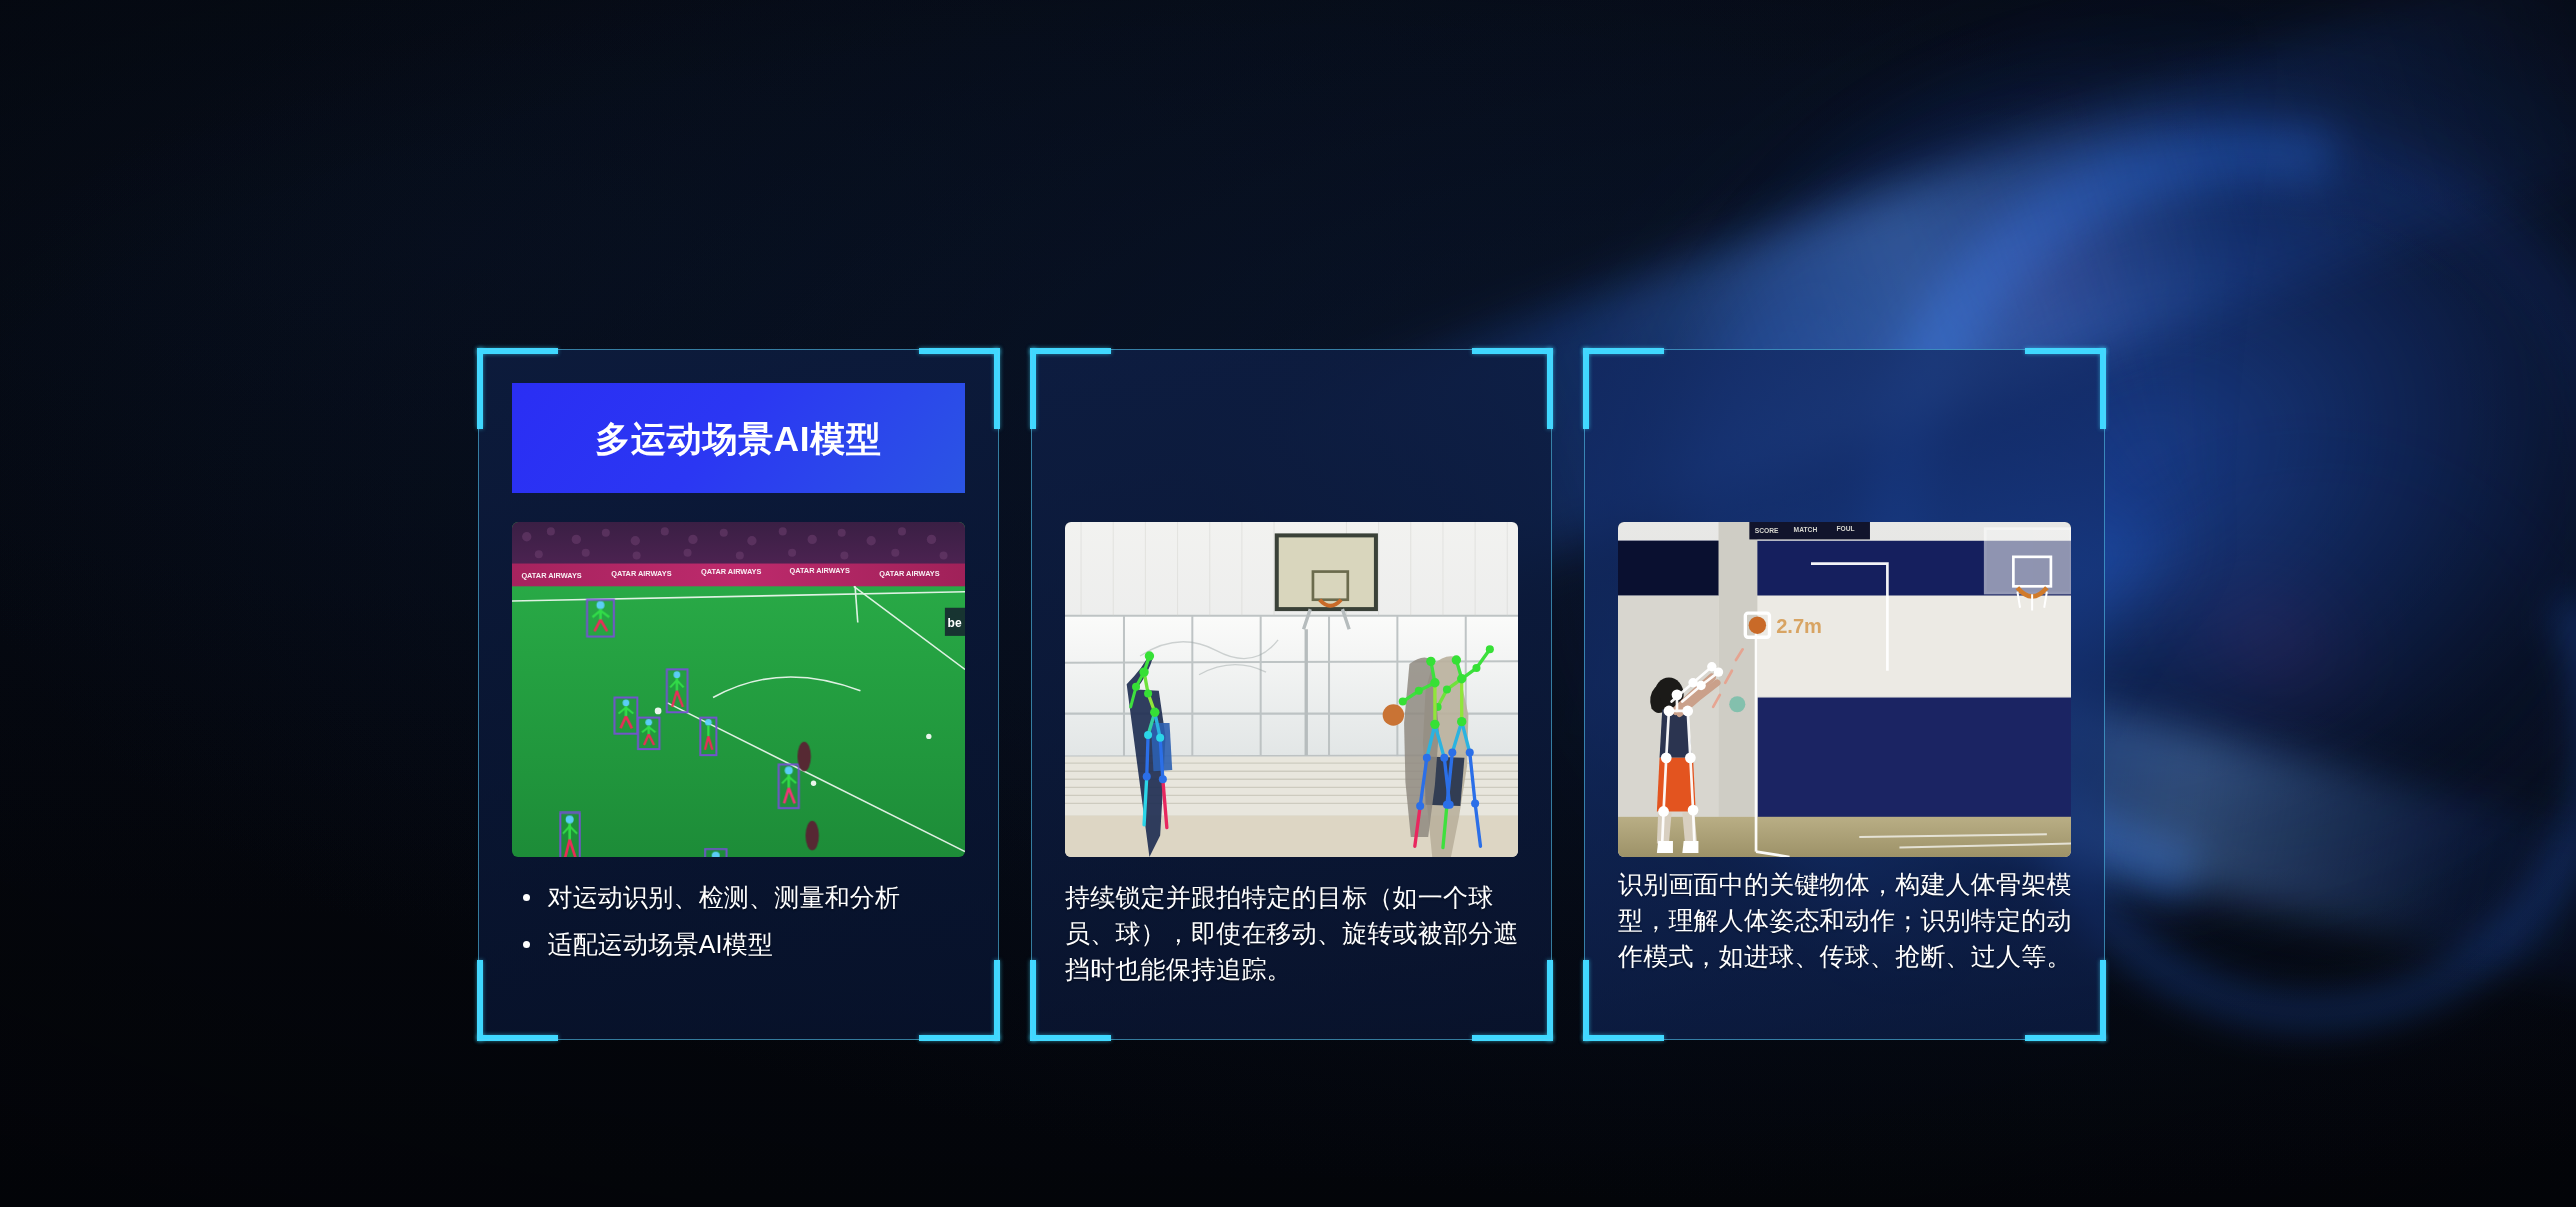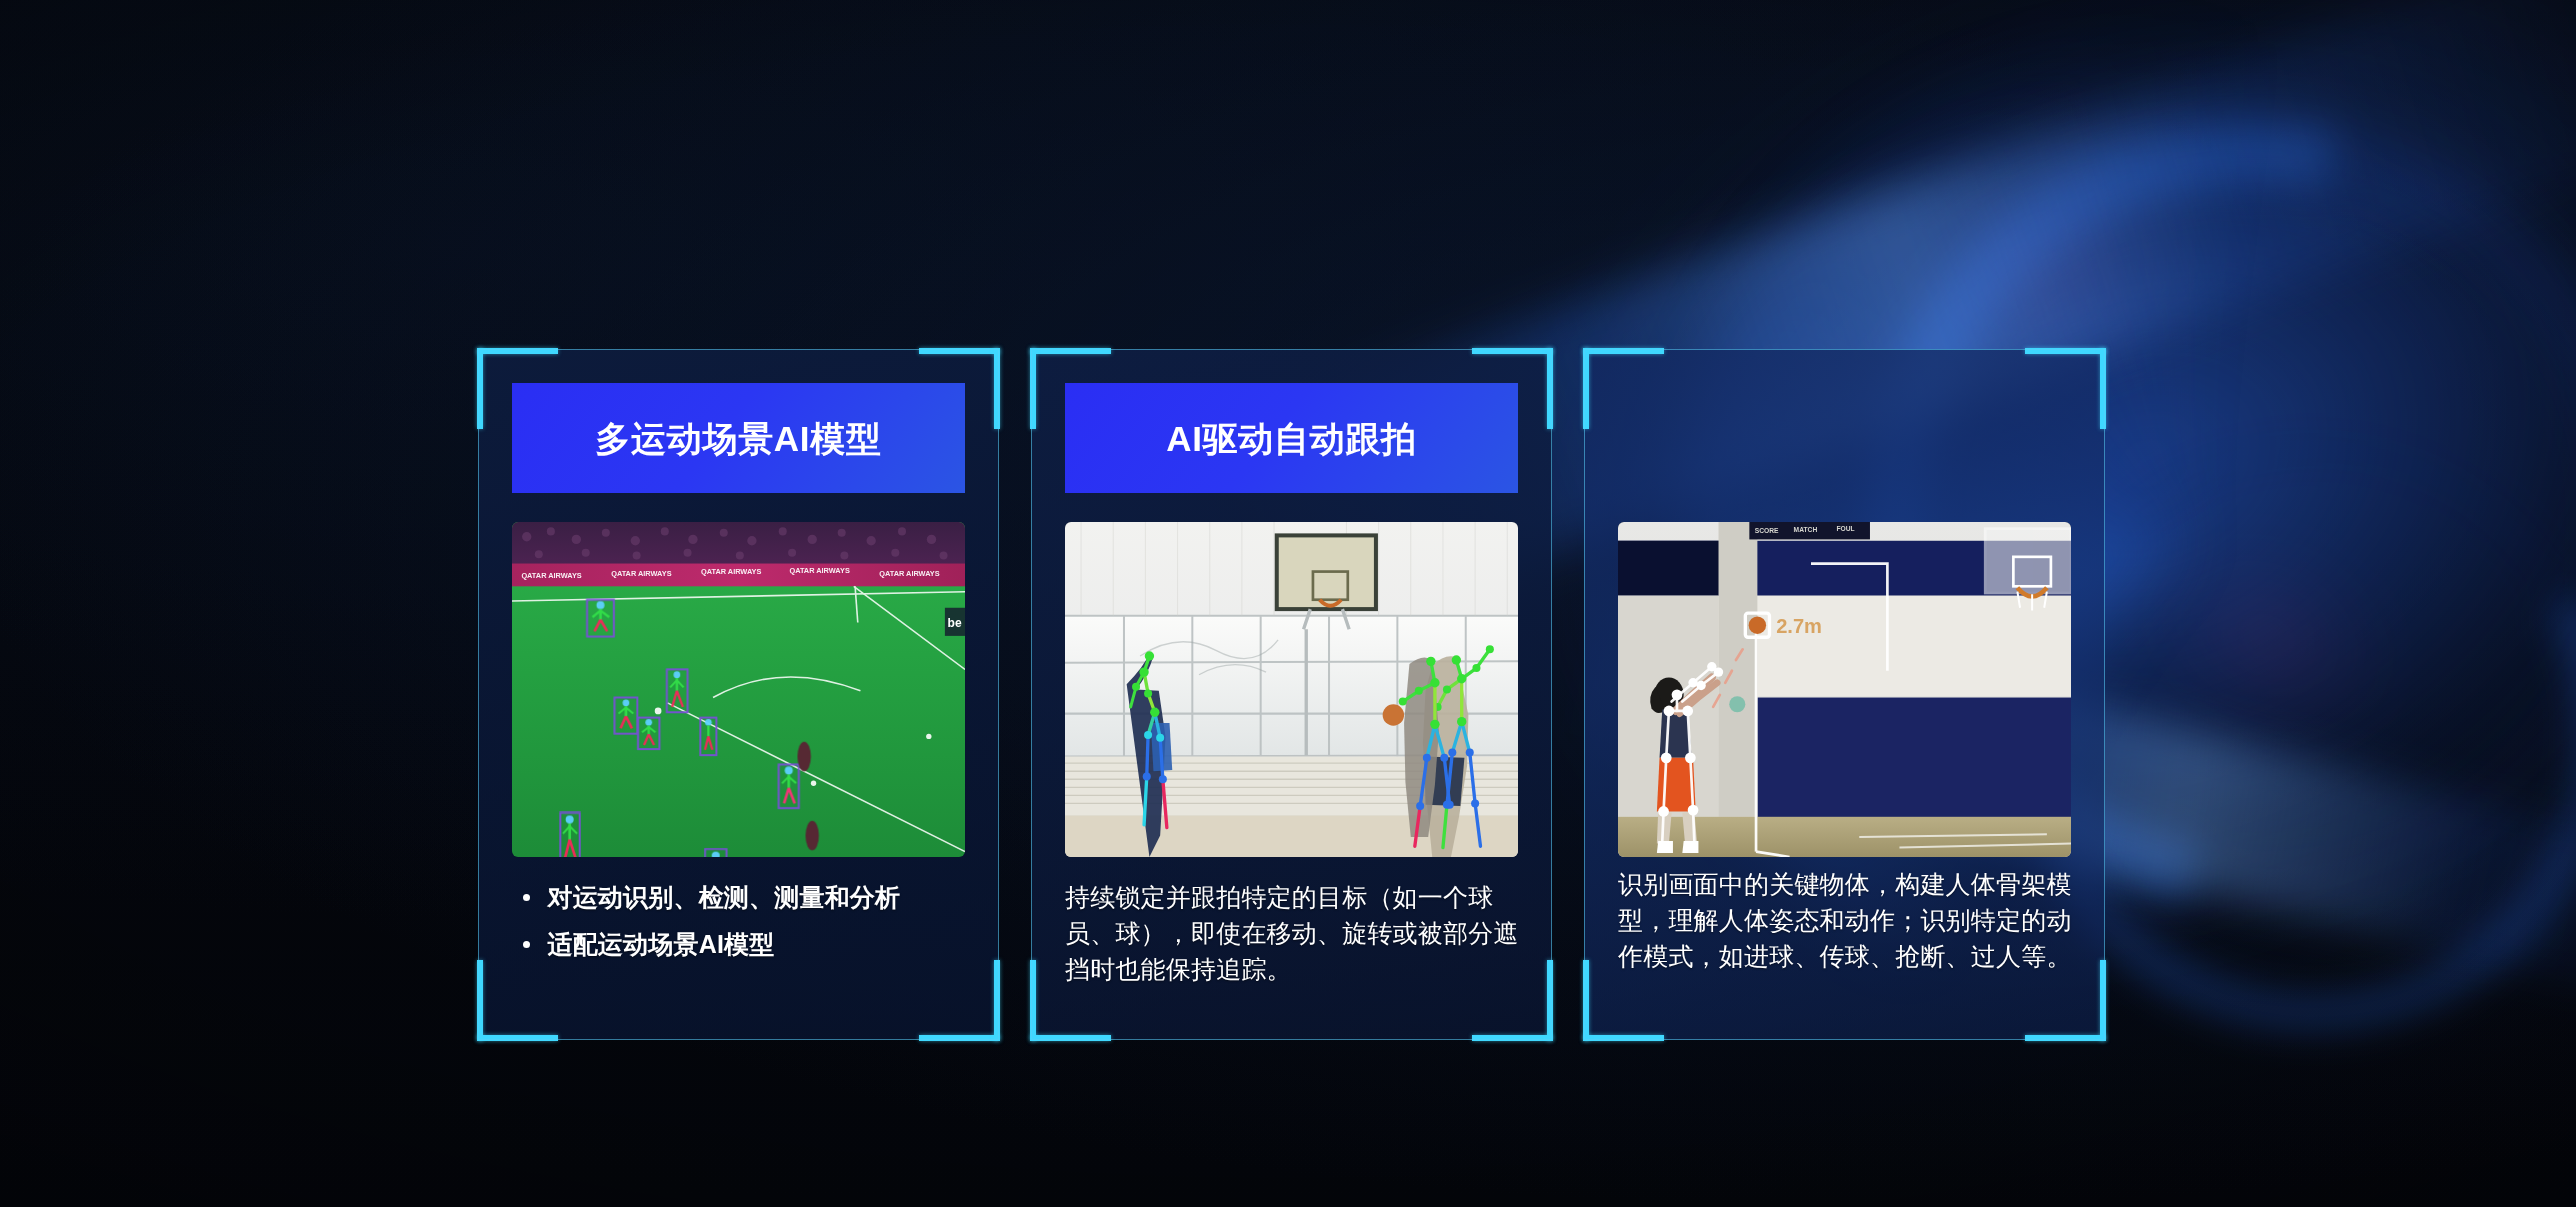--- a/index.html
+++ b/index.html
@@ -257,21 +257,21 @@
     flex:0 0 auto;
     width:7.4px; height:7.4px;
     border-radius:50%;
     background:#ffffff;
     margin:14.8px 17.4px 0 10.7px;
   }
   .bullet-text {
     color:#ffffff;
     font-size:25px;
     line-height:1.5;
-    font-weight:700;
+    font-weight:400;
     letter-spacing:0.2px;
     text-shadow:0 0.7px 2px rgba(0,0,0,0.5);
   }
 </style>
 </head>
 <body>
 
 <div class="stage">
 
   <div class="bg-base"></div>
@@ -472,23 +472,20 @@
       <div class="bracket bl">
           <i class="h"></i>
           <i class="v"></i>
         </div>
       <div class="bracket br">
           <i class="h"></i>
           <i class="v"></i>
         </div>
       <div class="card-hairline"></div>
 
-      <div class="card-header">
-        <span class="card-header-text">AI驱动自动跟拍</span>
-      </div>
 
       <div class="card-media">
         <svg viewBox="0 0 676 500" preserveAspectRatio="none">
           <defs>
             <linearGradient id="gymwall" x1="0" y1="0" x2="0" y2="1">
               <stop offset="0%" stop-color="#f2f2f0"></stop>
               <stop offset="55%" stop-color="#e9eaea"></stop>
               <stop offset="100%" stop-color="#dcdcd8"></stop>
             </linearGradient>
             <linearGradient id="glass" x1="0" y1="0" x2="0" y2="1">

